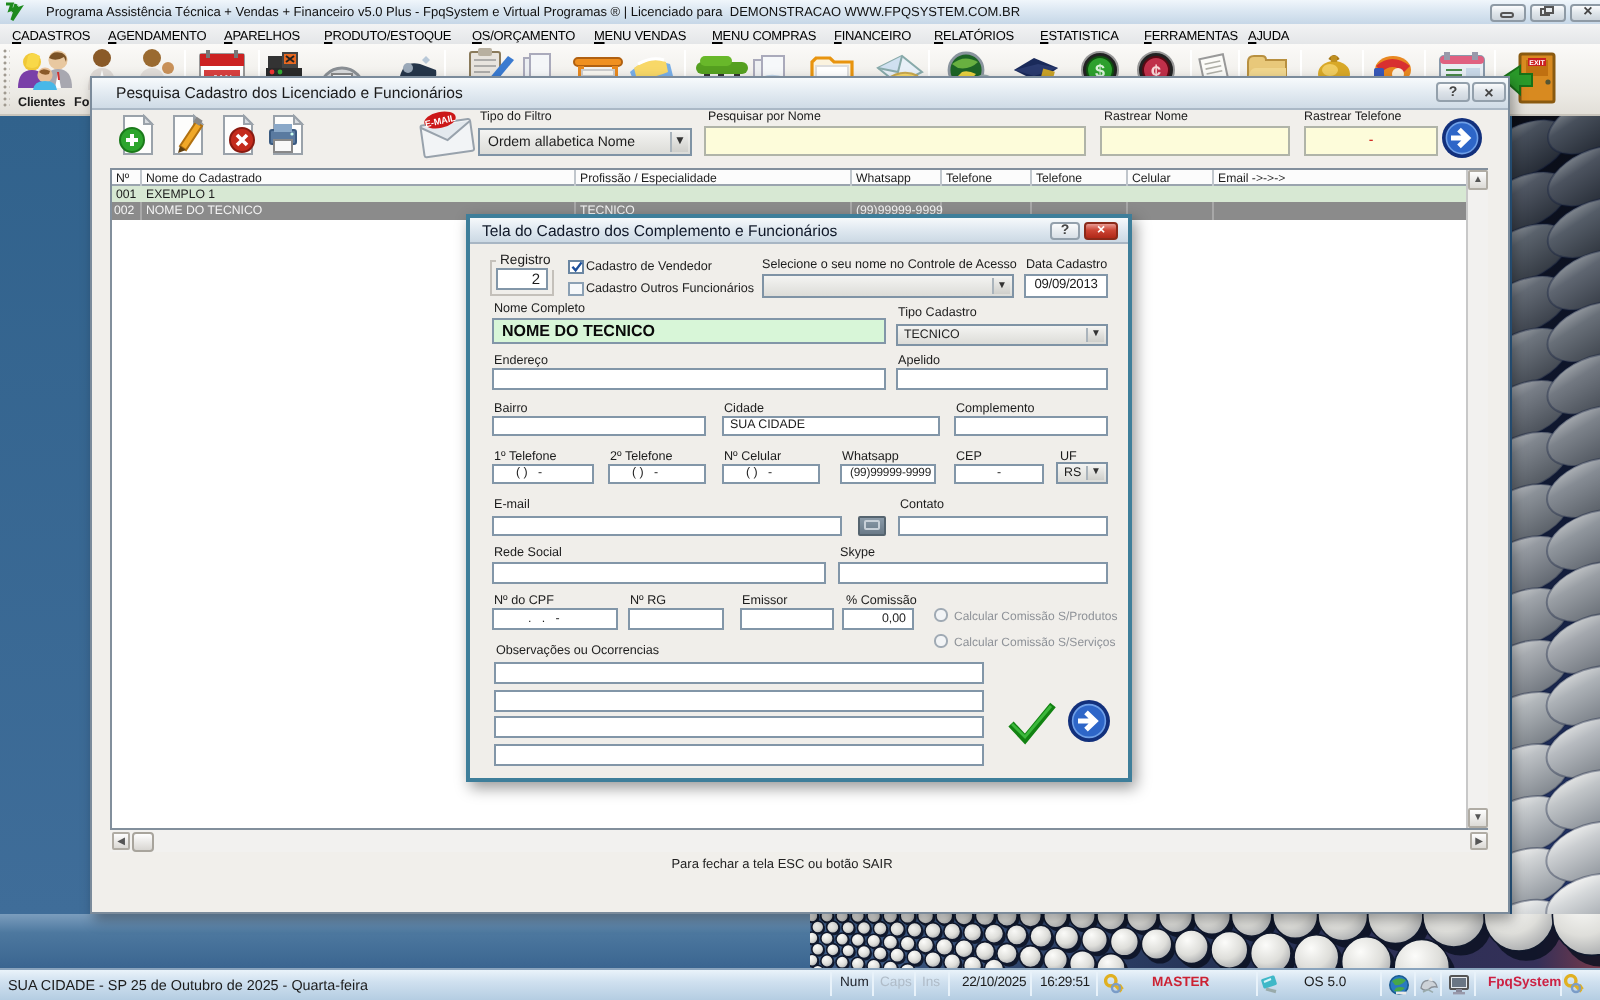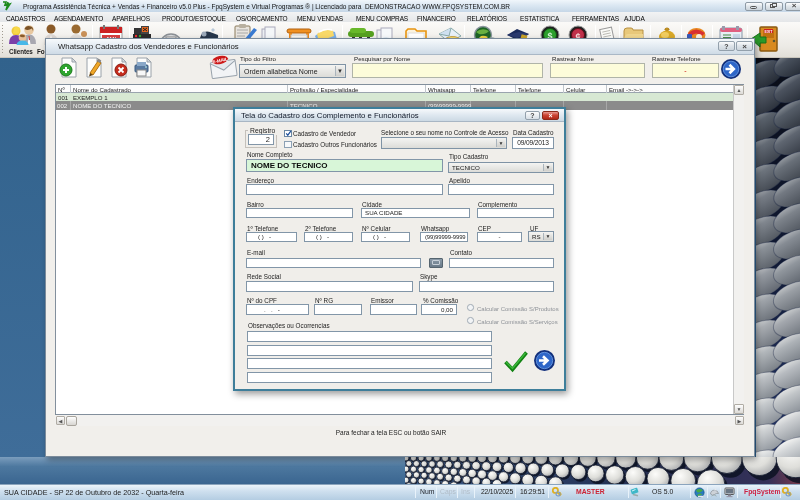--- a/index.html
+++ b/index.html
@@ -1095,21 +1095,21 @@
     <rect x="13" y="6" width="11" height="8" fill="#c07010"></rect>
     <rect x="14" y="5" width="9" height="4" fill="#cc2020"></rect>
     <text x="18.5" y="8.5" font-size="3.5" fill="#fff" text-anchor="middle" font-weight="bold">EXIT</text>
     <circle cx="24" cy="17" r="1.3" fill="#553"></circle>
     <path d="M1 15 L10 9 L10 13 L16 13 L16 19 L10 19 L10 23 Z" fill="#2a9a2a" stroke="#187018"></path>
   </svg>
 <div class="lbl" style="left:9px;top:47.5px;font-size:6.3px;font-weight:bold;letter-spacing:-0.1px">Clientes</div>
 <div class="lbl" style="left:37px;top:47.5px;font-size:6.3px;font-weight:bold">Fornec</div>
 <div class="ab" style="left:45px;top:38px;width:710px;height:419px;background:#f1efeb;border:1px solid #7b8b9b;box-shadow:2px 3px 6px rgba(0,0,0,0.35)"></div>
 <div class="ab" style="left:46px;top:39px;width:708px;height:16px;background:linear-gradient(180deg,#f7fafc 0%,#e3ebf2 48%,#cfdbe6 100%);border-bottom:1px solid #aab8c6"></div>
-<div class="lbl" style="left:58px;top:43px;font-size:7.8px;color:#1a1a1a">Whatsapp Cadastro dos Vendedores e Funcionários</div>
+<div class="lbl" style="left:58px;top:43px;font-size:7.8px;color:#1a1a1a">Pesquisa Cadastro dos Licenciado e Funcionários</div>
 <div class="ab" style="left:718px;top:41px;width:17px;height:9.5px;background:linear-gradient(180deg,#fafbfc,#dde3e9 50%,#cdd5dd);border:1px solid #93a0ac;border-radius:2px;text-align:center;font-size:7px;line-height:9px;color:#444;font-weight:bold">?</div>
 <div class="ab" style="left:736px;top:41px;width:17px;height:9.5px;background:linear-gradient(180deg,#fafbfc,#dde3e9 50%,#cdd5dd);border:1px solid #93a0ac;border-radius:2px;text-align:center;font-size:8px;line-height:9px;color:#444;font-weight:bold">×</div>
 <svg class="ab" style="left:59px;top:57px" width="20" height="21" viewBox="0 0 20 21">
 <path d="M3 1 L13 1 L17 5 L17 20 L3 20 Z" fill="#fdfdfc" stroke="#9aa2aa"></path>
     <path d="M13 1 L13 5 L17 5 Z" fill="#d8dce0" stroke="#9aa2aa"></path>
     <circle cx="7" cy="13" r="6" fill="#2ea52e" stroke="#1a7a1a"></circle>
     <path d="M4 13 h6 M7 10 v6" stroke="#fff" stroke-width="2"></path>
   </svg>
 <svg class="ab" style="left:84px;top:57px" width="20" height="21" viewBox="0 0 20 21">
 <path d="M3 1 L13 1 L17 5 L17 20 L3 20 Z" fill="#fdfdfc" stroke="#9aa2aa"></path>
@@ -1282,21 +1282,21 @@
 <div class="ab" style="left:457px;top:486px;width:1px;height:12px;background:#93aec7;border-right:1px solid #e8f2fa"></div>
 <div class="ab" style="left:474px;top:486px;width:1px;height:12px;background:#93aec7;border-right:1px solid #e8f2fa"></div>
 <div class="ab" style="left:515px;top:486px;width:1px;height:12px;background:#93aec7;border-right:1px solid #e8f2fa"></div>
 <div class="ab" style="left:548px;top:486px;width:1px;height:12px;background:#93aec7;border-right:1px solid #e8f2fa"></div>
 <div class="ab" style="left:628px;top:486px;width:1px;height:12px;background:#93aec7;border-right:1px solid #e8f2fa"></div>
 <div class="ab" style="left:690px;top:486px;width:1px;height:12px;background:#93aec7;border-right:1px solid #e8f2fa"></div>
 <div class="ab" style="left:707px;top:486px;width:1px;height:12px;background:#93aec7;border-right:1px solid #e8f2fa"></div>
 <div class="ab" style="left:720px;top:486px;width:1px;height:12px;background:#93aec7;border-right:1px solid #e8f2fa"></div>
 <div class="ab" style="left:737px;top:486px;width:1px;height:12px;background:#93aec7;border-right:1px solid #e8f2fa"></div>
 <div class="ab" style="left:780px;top:486px;width:1px;height:12px;background:#93aec7;border-right:1px solid #e8f2fa"></div>
-<div class="lbl" style="left:4px;top:488.5px;font-size:7.2px">SUA CIDADE - SP 22 de Outubro de 2032 - Quarta-feira</div>
+<div class="lbl" style="left:4px;top:488.5px;font-size:7.2px">SUA CIDADE - SP 25 de Outubro de 2025 - Quarta-feira</div>
 <div class="lbl" style="left:420px;top:488px;font-size:6.8px;color:#20242c">Num</div>
 <div class="lbl" style="left:440px;top:488px;font-size:6.8px;color:#b0bcc8">Caps</div>
 <div class="lbl" style="left:461px;top:488px;font-size:6.8px;color:#b0bcc8">Ins</div>
 <div class="lbl" style="left:481px;top:488px;font-size:6.8px;letter-spacing:-0.2px">22/10/2025</div>
 <div class="lbl" style="left:520px;top:488px;font-size:6.8px;letter-spacing:-0.2px">16:29:51</div>
 <svg class="ab" style="left:552px;top:486.5px" width="10" height="11" viewBox="0 0 10 11">
     <circle cx="3.4" cy="3.4" r="2.6" fill="none" stroke="#e0b021" stroke-width="1.7"></circle>
     <path d="M5.2 5.2 L8.6 8.8 M7 7 L8.8 5.6 M7.8 7.9 L9.4 6.6" stroke="#e0b021" stroke-width="1.5"></path>
     <circle cx="6" cy="7" r="2" fill="none" stroke="#7a9cc8" stroke-width="1.2"></circle>
   </svg>

